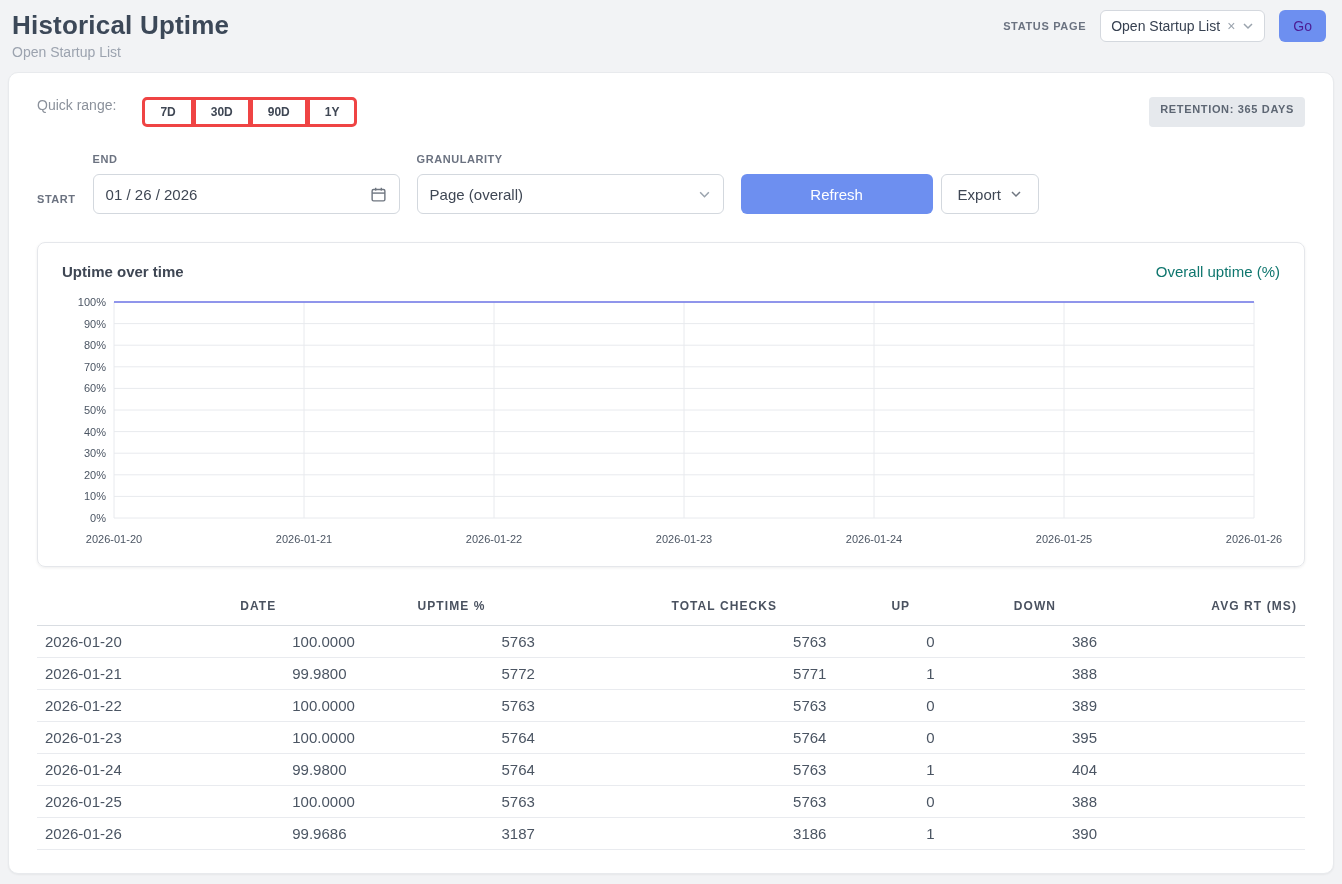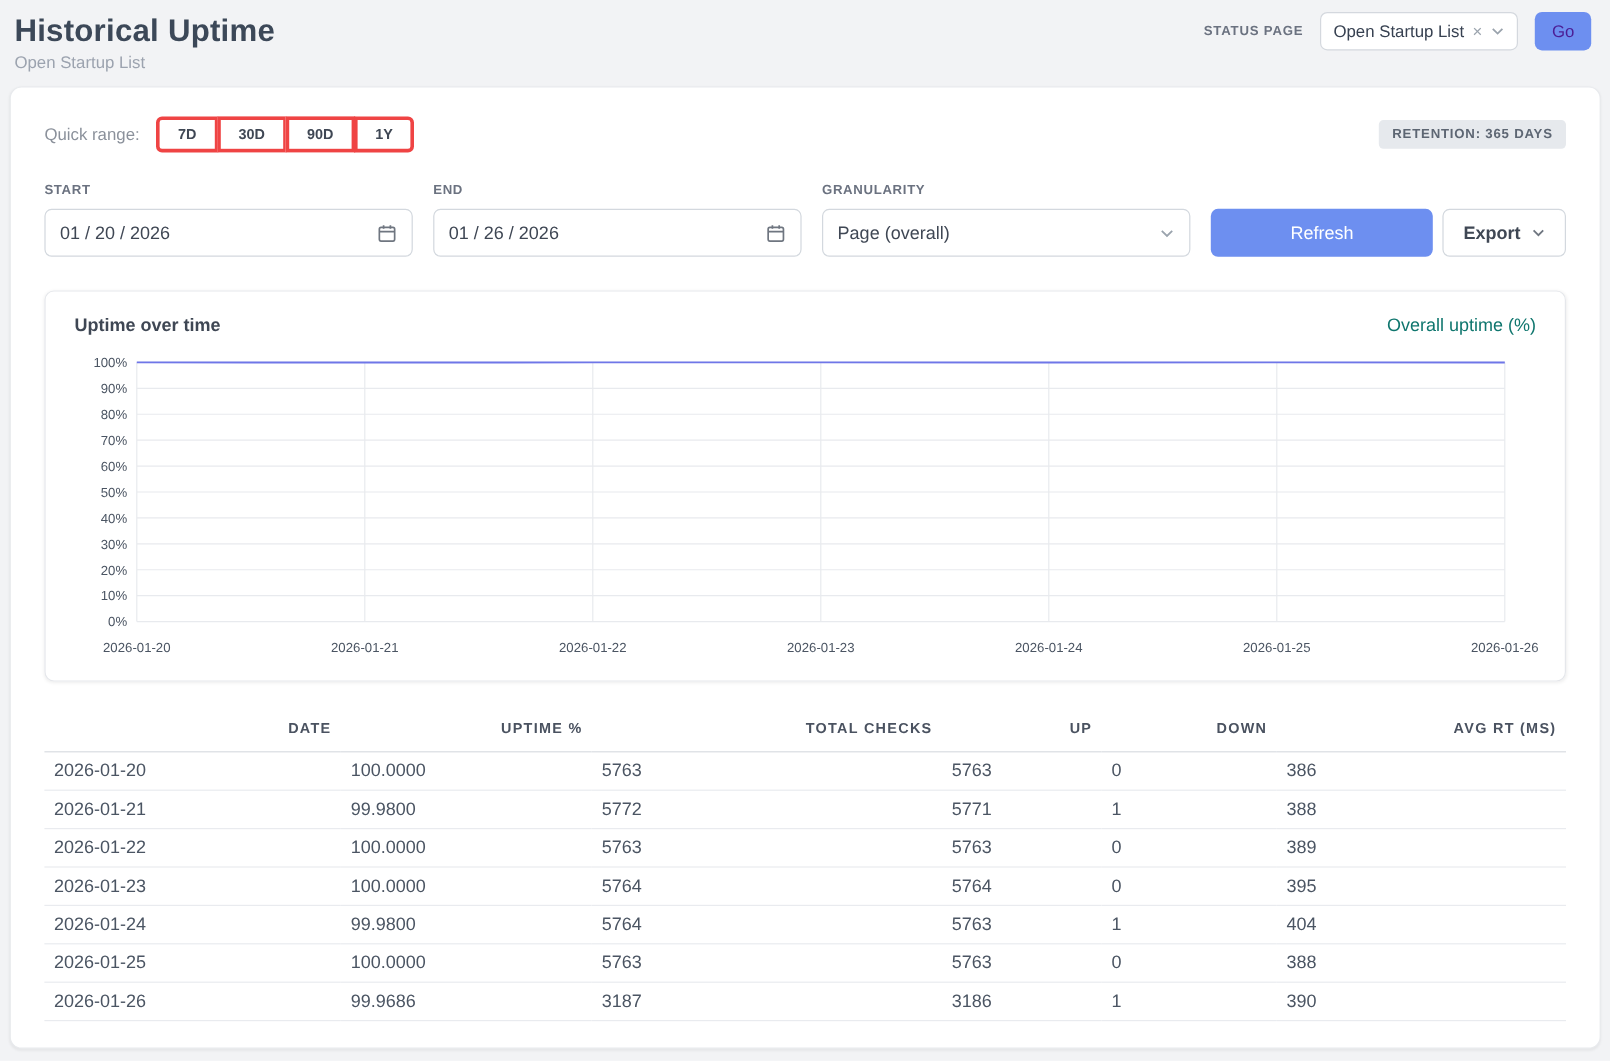--- a/index.html
+++ b/index.html
@@ -31,21 +31,21 @@
     font-size:14px; padding:8px 14px; cursor:pointer; font-family:inherit;
   }
   
   .card{
     margin:0 8px 8px 8px;
     background:#fff; border:1px solid #e8eaed; border-radius:10px;
     box-shadow:0 1px 2px rgba(0,0,0,.05);
     padding:24px 28px 22px 28px;
     height:802px;
   }
-  .quick-row{ display:flex; align-items:center; gap:14px;}
+  .quick-row{ display:flex; gap:26px;}
   .quick-label{ font-size:14px; color:#8b919b;}
   .segmented{ display:flex;}
   .segmented button{
     background:#fff; border:3px solid #ef4444; color:#3f4754;
     font-size:12px; font-weight:600; padding:5px 15px; cursor:pointer;
     margin-left:-1px; font-family:inherit;
   }
   .segmented button:first-child{ border-radius:5px 0 0 5px; margin-left:0;}
   .segmented button:last-child{ border-radius:0 5px 5px 0;}
   .retention{
@@ -66,21 +66,21 @@
     display:flex; align-items:center; justify-content:space-between;
     padding:0 12px; font-size:15px; color:#3f4754; cursor:pointer;
   }
   .btn-refresh{
     width:192px; height:40px; background:var(--accent); color:#fff;
     border:none; border-radius:6px; font-size:15px; cursor:pointer; font-family:inherit;
   }
   .btn-export{
     height:40px; background:#fff; border:1px solid #d3d8de; border-radius:6px;
     font-size:15px; color:#3f4754; padding:0 16px; cursor:pointer; font-family:inherit;
-    display:flex; align-items:center; gap:9px; margin-left:-9px;font-weight:bold;
+    display:flex; align-items:center; gap:9px; margin-left:-9px;
   }
   
   .chart-card{
     margin-top:28px; border:1px solid #e5e7eb; border-radius:8px;
     box-shadow:0 1px 3px rgba(0,0,0,.07);
     padding:20px 24px 10px 24px;
   }
   .chart-head{ display:flex; justify-content:space-between; align-items:center; margin-bottom:10px;}
   .chart-head h2{ font-size:15px; font-weight:700; color:#3f4754;}
   .chart-head .legend{ font-size:15px; color:#0f766e;}
@@ -127,29 +127,20 @@
       <button>30D</button>
       <button>90D</button>
       <button>1Y</button>
     </div>
     <span class="retention">RETENTION: 365 DAYS</span>
   </div>
 
   <div class="form-row">
     <div class="field">
       <label>START</label>
-      <div class="input-box">
-        <span>01 / 20 / 2026</span>
-        <svg width="17" height="17" viewBox="0 0 24 24" fill="none" stroke="#6f7680" stroke-width="2">
-            <rect x="3" y="5" width="18" height="16" rx="2"></rect>
-            <line x1="3" y1="10" x2="21" y2="10"></line>
-            <line x1="8" y1="2.5" x2="8" y2="6.5"></line>
-            <line x1="16" y1="2.5" x2="16" y2="6.5"></line>
-          </svg>
-      </div>
     </div>
     <div class="field">
       <label>END</label>
       <div class="input-box">
         <span>01 / 26 / 2026</span>
         <svg width="17" height="17" viewBox="0 0 24 24" fill="none" stroke="#6f7680" stroke-width="2">
             <rect x="3" y="5" width="18" height="16" rx="2"></rect>
             <line x1="3" y1="10" x2="21" y2="10"></line>
             <line x1="8" y1="2.5" x2="8" y2="6.5"></line>
             <line x1="16" y1="2.5" x2="16" y2="6.5"></line>

